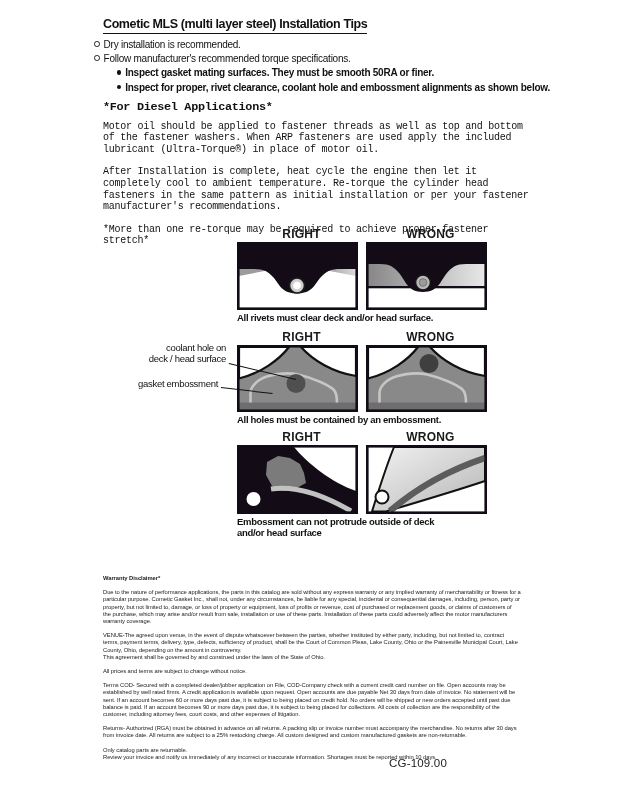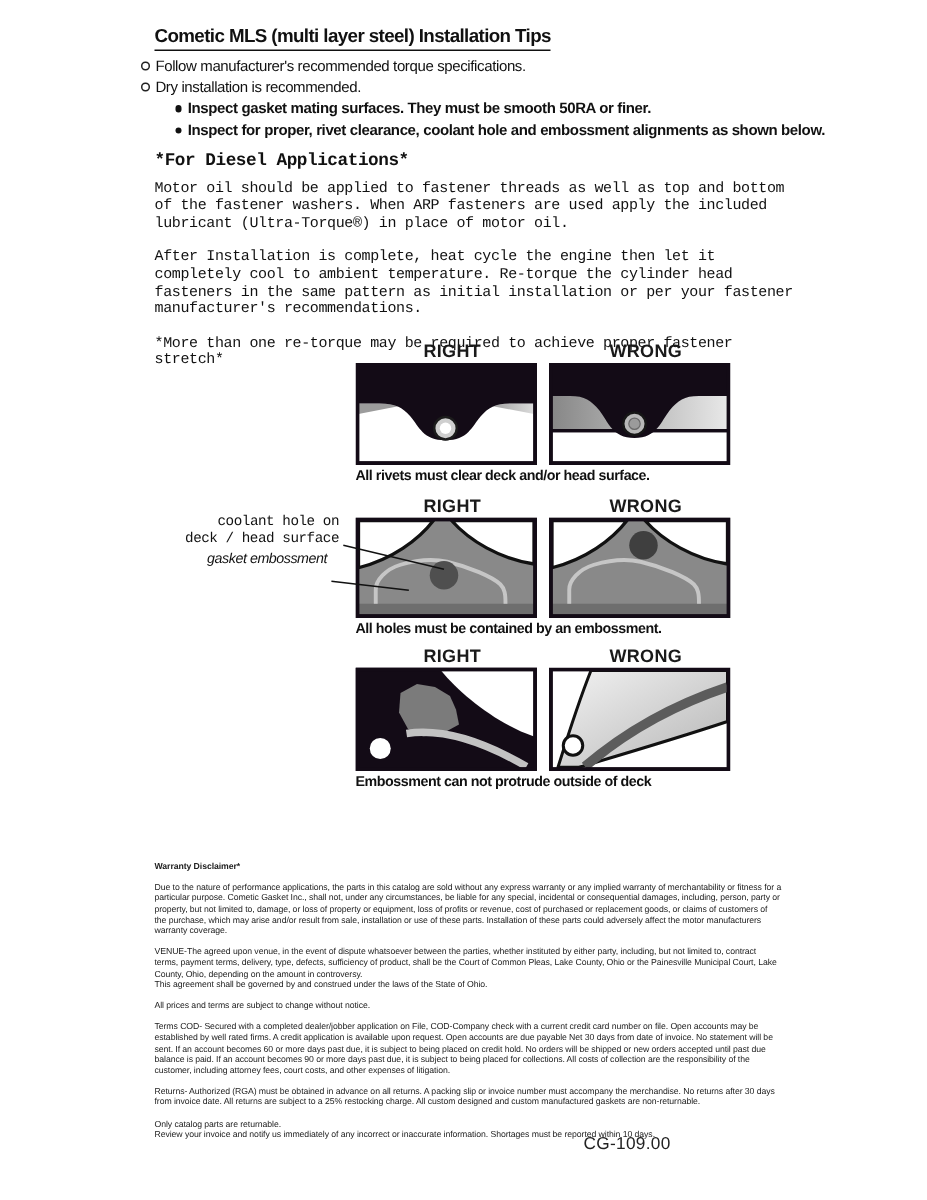--- a/index.html
+++ b/index.html
@@ -43,25 +43,25 @@
 </head>
 <body>
 
 <div class="page">
 
   <div class="title">Cometic MLS (multi layer steel) Installation Tips</div>
 
   <div class="tips">
     <div class="tip-row">
       <span class="o-marker"></span>
-      <span>Follow manufacturer's recommended torque specifications.</span>
+      <span>Dry installation is recommended.</span>
     </div>
     <div class="tip-row">
       <span class="o-marker"></span>
-      <span>Dry installation is recommended.</span>
+      <span>Follow manufacturer's recommended torque specifications.</span>
     </div>
     <div class="tip-row sub">
       <span class="d-marker"></span>
       <span>Inspect gasket mating surfaces.  They must be smooth 50RA or finer.</span>
     </div>
     <div class="tip-row sub">
       <span class="d-marker"></span>
       <span>Inspect for proper, rivet clearance, coolant hole and embossment alignments as shown below.</span>
     </div>
   </div>
@@ -135,25 +135,25 @@
         <path d="M2,2 H52 C42,15 24,28 2,33.5 Z" fill="#ffffff" stroke="#111" stroke-width="2.2" stroke-linejoin="round"></path>
         <path d="M64,2 H119 V31 C96,27.5 76,15.5 64,2 Z" fill="#ffffff" stroke="#111" stroke-width="2.2" stroke-linejoin="round"></path>
         <path d="M13.5,57.5 V48 C13.5,42 20,34.5 30,31.5 C42,28 52,27.5 61,29.5 C76,33 91,39.5 96.5,44.5 C99.5,47.5 100,51 100,57.5" fill="none" stroke="#c6c6c6" stroke-width="2.6"></path>
         <circle cx="63" cy="18.5" r="9.5" fill="#3f3f3f"></circle>
         <rect x="1.3" y="1.3" width="118.4" height="64.4" fill="none" stroke="#130b16" stroke-width="2.6"></rect>
       </svg>
     </div>
     <div class="dg-caption">All holes must be contained by an embossment.</div>
   </div>
 
-  <div class="ann" style="top:343px;left:86px;width:140px;font-family:Liberation Mono, monospace;">
+  <div class="ann" style="top:343px;left:86px;width:140px;">
     <div>coolant hole on</div>
     <div>deck / head surface</div>
   </div>
-  <div class="ann" style="top:368px;left:86px;width:132px;font-style:italic;">
+  <div class="ann" style="top:379px;left:86px;width:132px;">
     <div>gasket embossment</div>
   </div>
   <div class="leader" style="left:229px;top:363px;width:69px;transform:rotate(13.4deg);"></div>
   <div class="leader" style="left:221px;top:387px;width:52px;transform:rotate(6.7deg);"></div>
 
   <div class="dg-row" style="top:430px;">
     <div class="dg-labels">
       <span>RIGHT</span>
       <span>WRONG</span>
     </div>
@@ -175,20 +175,21 @@
           </linearGradient>
         </defs>
         <path d="M28,2 H119 V36 C86,47 52,57 20,66.5 H6 C13,44 20,22 28,2 Z" fill="url(#g3)" stroke="#111" stroke-width="2" stroke-linejoin="round"></path>
         <path d="M119,13 C86,24 52,42 24,66" fill="none" stroke="#5c5c5c" stroke-width="6.5"></path>
         <circle cx="16" cy="52" r="6.5" fill="#ffffff" stroke="#111" stroke-width="2"></circle>
         <rect x="1.3" y="1.3" width="118.4" height="66.4" fill="none" stroke="#130b16" stroke-width="2.6"></rect>
       </svg>
     </div>
     <div class="dg-caption">
       <div>Embossment can not protrude outside of deck</div>
+      <div>and/or head surface</div>
     </div>
   </div>
 
   <div class="legal">
     <div class="lg-head">Warranty Disclaimer*</div>
     <p>Due to the nature of performance applications, the parts in this catalog are sold without any express warranty or any implied warranty of merchantability or fitness for a particular purpose.  Cometic Gasket Inc., shall not, under any circumstances, be liable for any special, incidental or consequential damages, including, person, party or property, but not limited to, damage, or loss of property or equipment, loss of profits or revenue, cost of purchased or replacement goods, or claims of customers of the purchase, which may arise and/or result from sale, installation or use of these parts.  Installation of these parts could adversely affect the motor manufacturers warranty coverage.</p>
     <p class="tight">VENUE-The agreed upon venue, in the event of dispute whatsoever between the parties, whether instituted by either party, including, but not limited to, contract terms, payment terms, delivery, type, defects, sufficiency of product, shall be the Court of Common Pleas, Lake County, Ohio or the Painesville Municipal Court, Lake County, Ohio, depending on the amount in controversy.</p>
     <p class="tight gap-after">This agreement shall be governed by and construed under the laws of the State of Ohio.</p>
     <p>All prices and terms are subject to change without notice.</p>
     <p>Terms COD- Secured with a completed dealer/jobber application on File, COD-Company check with a current credit card number on file.  Open accounts may be established by well rated firms.  A credit application is available upon request.  Open accounts are due payable Net 30 days from date of invoice.  No statement will be sent.  If an account becomes 60 or more days past due, it is subject to being placed on credit hold.  No orders will be shipped or new orders accepted until past due balance is paid.  If an account becomes 90 or more days past due, it is subject to being placed for collections.  All costs of collection are the responsibility of the customer, including attorney fees, court costs, and other expenses of litigation.</p>

